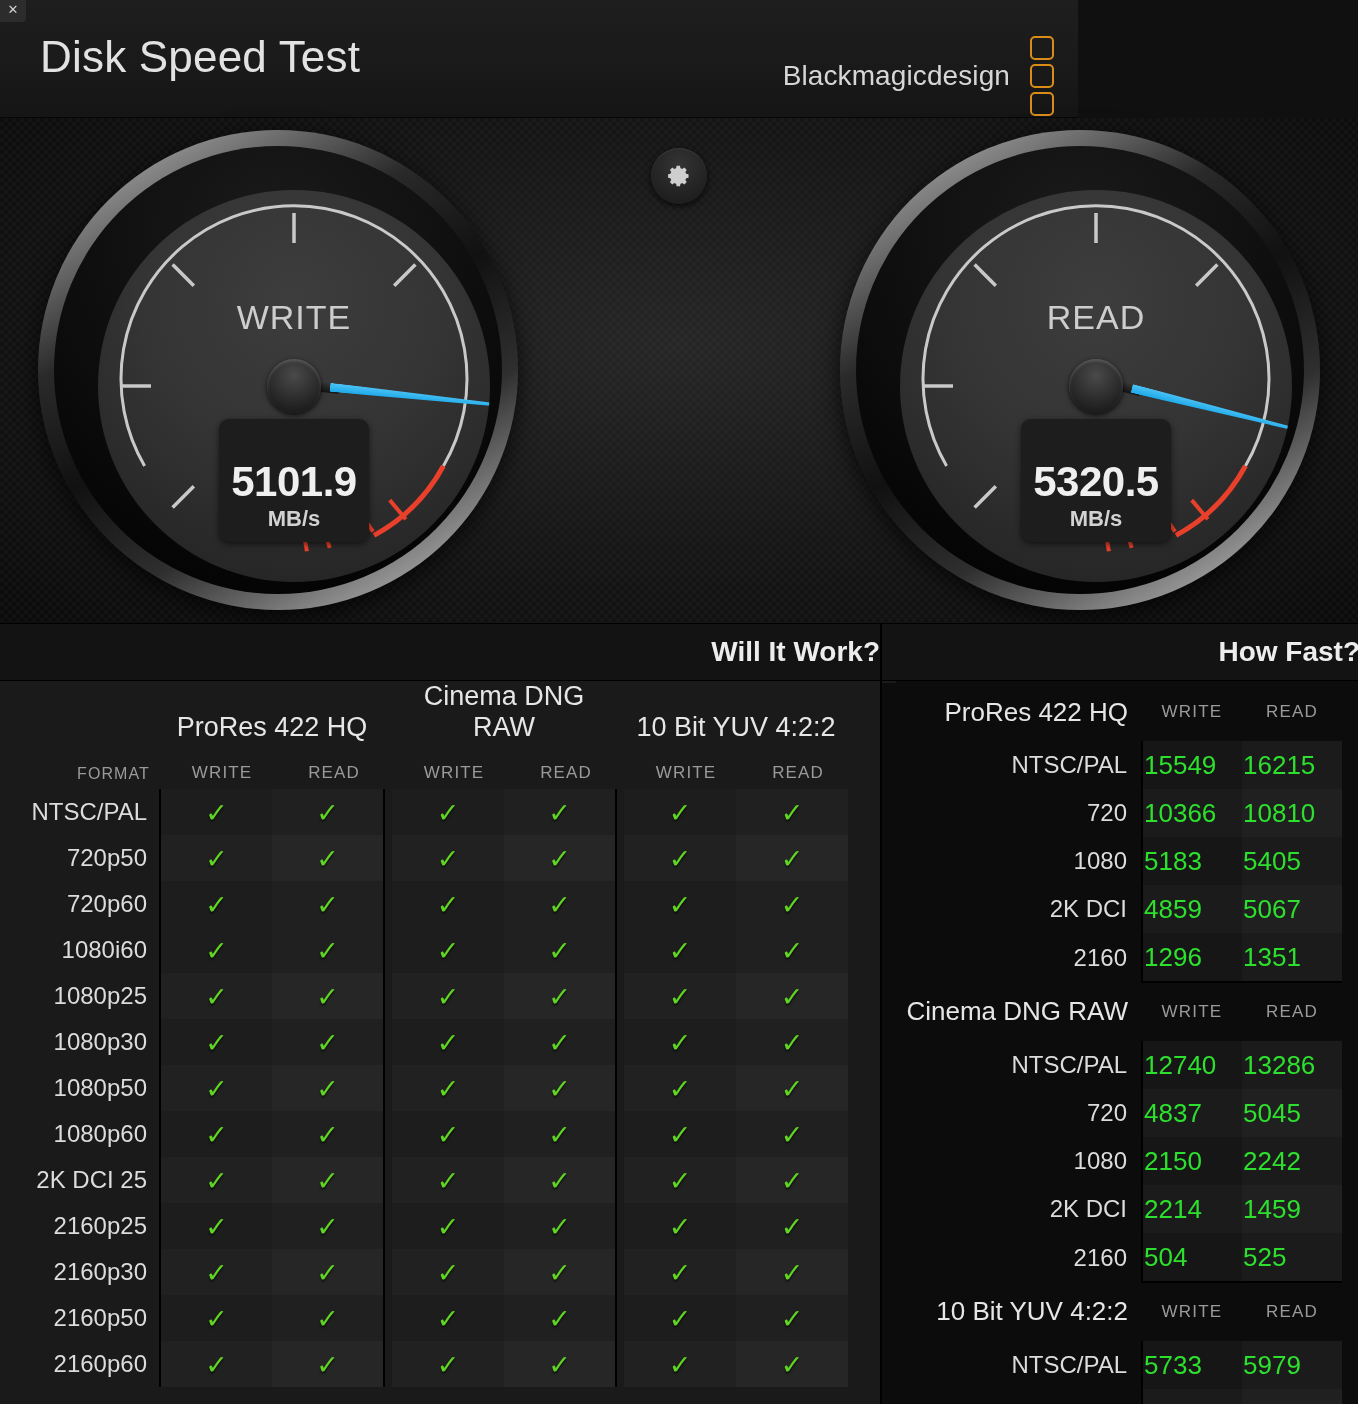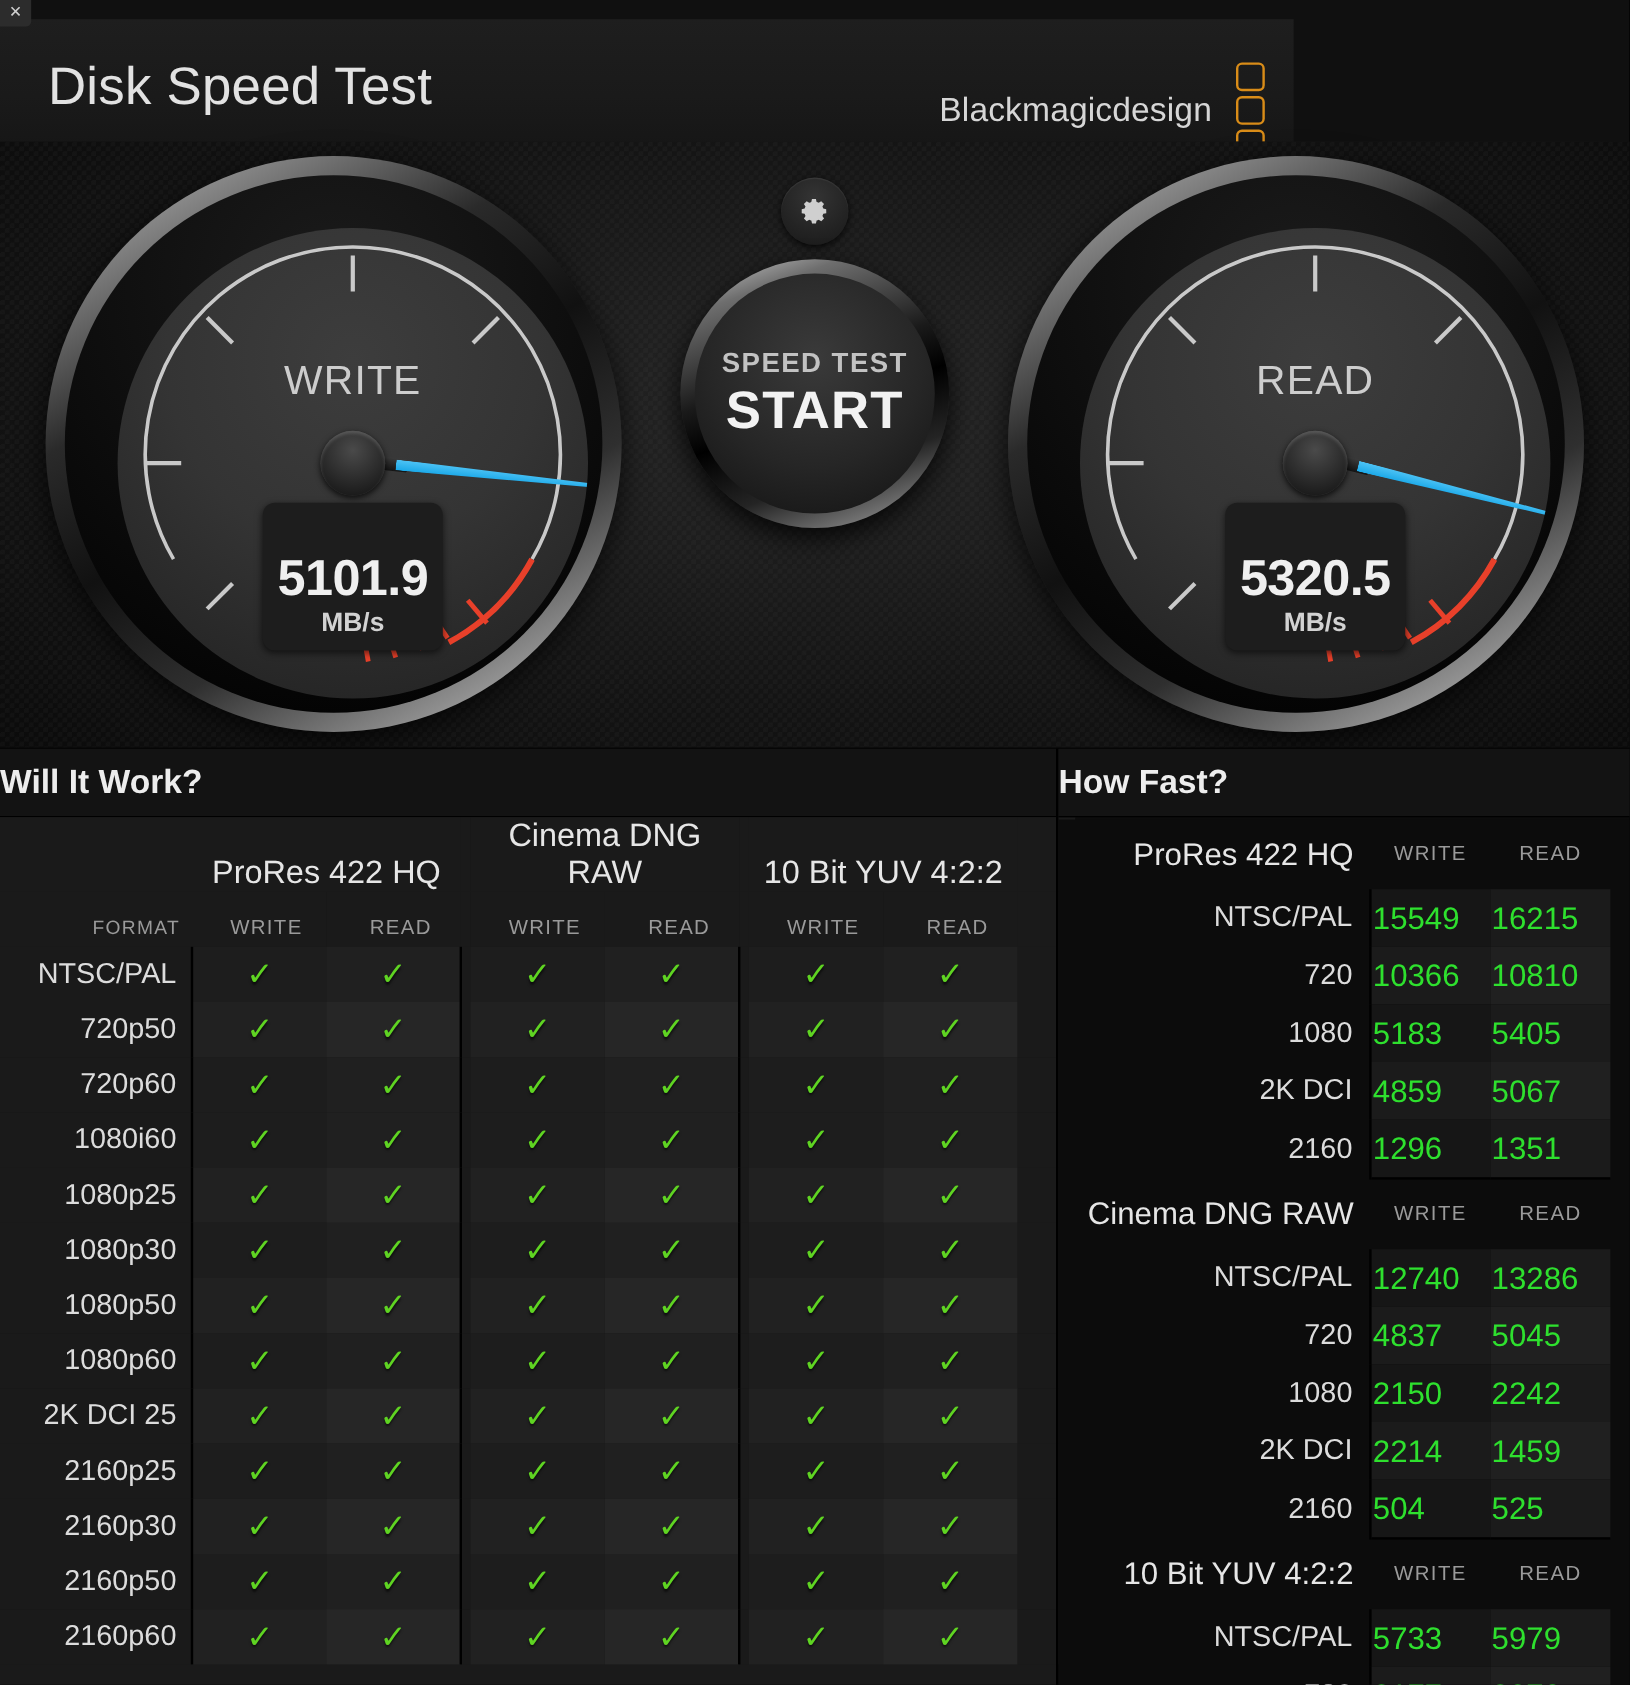--- a/index.html
+++ b/index.html
@@ -37,21 +37,20 @@
   }
 
   
   .header {
     position: absolute;
     left: 0; top: 0;
     width: 1078px; height: 118px;
     background: linear-gradient(180deg,#1e1e1e 0%,#1a1a1a 55%,#151515 100%);
     border-bottom: 1px solid #070707;
     box-sizing: border-box;
-    margin-top: 16px;
   }
   .app-title {
     position: absolute;
     left: 40px; top: 32px;
     font-size: 44px;
     font-weight: 300;
     color: #e2e2e2;
     letter-spacing: 0.2px;
   }
   .brand {
@@ -249,21 +248,21 @@
     left: 0; top: 624px;
     width: 1358px; height: 780px;
     display: flex;
     background: #0c0c0c;
   }
   .panel-left  { width: 880px; position: relative; }
   .panel-right { width: 478px; position: relative; border-left: 2px solid #000; }
   .panel-title {
     height: 56px;
     line-height: 56px;
-    text-align: left;
+    text-align: right;
     font-size: 28px;
     font-weight: 700;
     color: #ededed;
     background: #131313;
     border-bottom: 1px solid #000;
   }
 
   
   .wiw-wrap { padding: 0; background: #1a1a1a; height: 724px; box-sizing: border-box; }
   table.wiw { width: 880px; border-collapse: collapse; table-layout: fixed; }
@@ -462,26 +461,20 @@
       </div>
     </div>
 
     <div class="gear-btn">
       <svg width="28" height="28" viewBox="0 0 24 24">
         <path fill="#cfcfcf" d="M12 8.2a3.8 3.8 0 1 0 0 7.6 3.8 3.8 0 0 0 0-7.6zm0 5.9a2.1 2.1 0 1 1 0-4.2 2.1 2.1 0 0 1 0 4.2z"></path>
         <path fill="#cfcfcf" d="M20.2 13.4l-.05-2.8-2.1-.5a6.2 6.2 0 0 0-.62-1.48l1.15-1.83-1.98-1.98-1.83 1.15a6.2 6.2 0 0 0-1.48-.62l-.5-2.1h-2.8l-.5 2.1c-.52.15-1.02.36-1.48.62L6.2 4.81 4.22 6.79l1.15 1.83c-.26.46-.47.96-.62 1.48l-2.1.5v2.8l2.1.5c.15.52.36 1.02.62 1.48L4.22 17.2l1.98 1.98 1.83-1.15c.46.26.96.47 1.48.62l.5 2.1h2.8l.5-2.1a6.2 6.2 0 0 0 1.48-.62l1.83 1.15 1.98-1.98-1.15-1.83c.26-.46.47-.96.62-1.48l2.13-.47z"></path>
       </svg>
     </div>
 
-    <div class="start-btn">
-      <div class="inner">
-        <div class="l1">SPEED TEST</div>
-        <div class="l2">START</div>
-      </div>
-    </div>
   </div>
 
   <div class="lower">
 
     <div class="panel-left">
       <div class="panel-title">Will It Work?</div>
       <div class="wiw-wrap">
         <table class="wiw">
           <colgroup>
             <col class="c-fmt">

